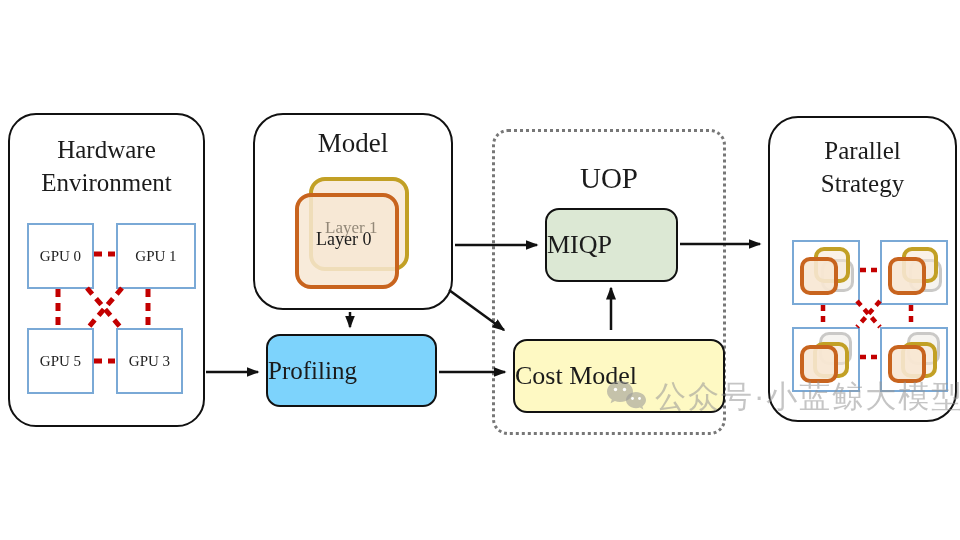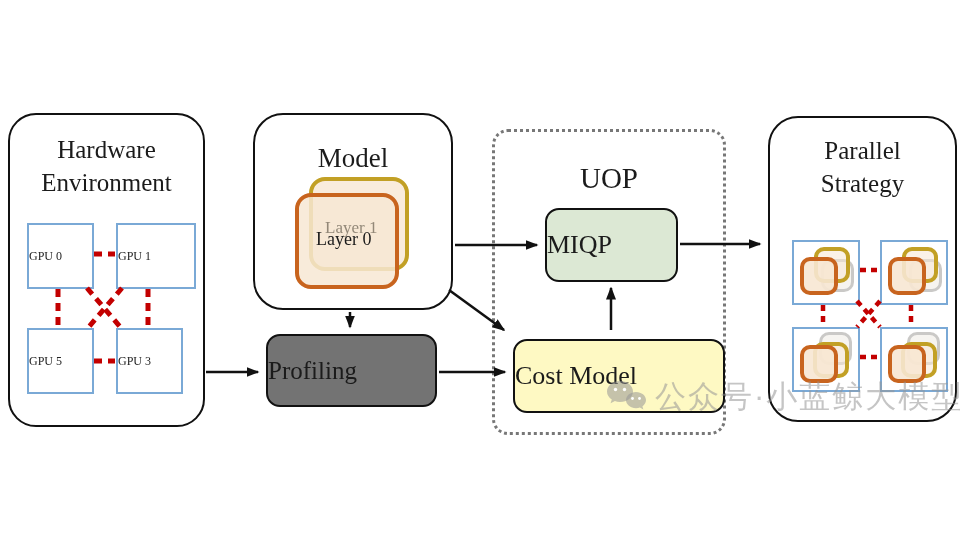--- a/index.html
+++ b/index.html
@@ -5,21 +5,21 @@
   html,body{margin:0;padding:0;background:#fff;}
   .canvas{
     position:relative;width:960px;height:540px;background:#ffffff;overflow:hidden;
     font-family:"Liberation Serif","DejaVu Serif",serif;color:#1b1b1b;
   }
   
   .bigbox{position:absolute;border:2.5px solid #111;border-radius:28px;background:#fff;box-sizing:border-box;}
   .boxtitle{position:absolute;width:100%;text-align:center;font-size:25px;line-height:33px;color:#1b1b1b;}
   
   .gpu{position:absolute;border:2px solid #7aa9d6;background:#fff;box-sizing:border-box;
-       display:flex;align-items:center;justify-content:flex-start;font-size:12px;color:#222;}
+       display:flex;align-items:center;justify-content:center;font-size:15px;color:#222;}
   .minicell{position:absolute;width:68px;height:65px;border:2px solid #7aa9d6;background:#fff;box-sizing:border-box;}
   .msq{position:absolute;box-sizing:border-box;border-radius:10px;}
   .mg{width:33px;height:33px;border:3px solid rgba(165,165,165,.55);background:rgba(240,236,230,.6);}
   .my{width:36px;height:36px;border:4px solid #c2a025;background:rgba(247,231,211,.55);}
   .mo{width:38px;height:38px;border:4px solid #c8641e;background:rgba(247,231,211,.9);}
   
   .layer{position:absolute;box-sizing:border-box;border-radius:16px;}
   .layer-back{left:54px;top:62px;width:100px;height:94px;border:4.5px solid #c2a025;background:rgba(247,231,211,.8);}
   .layer-front{left:40px;top:78px;width:104px;height:96px;border:4.5px solid #c8641e;background:rgba(247,231,211,.85);}
   .layer-lbl{position:absolute;font-size:17px;}
@@ -53,28 +53,28 @@
     </div>
     <div class="gpu" style="left:17px;top:213px;width:67px;height:66px;">
       <span>GPU 5</span>
     </div>
     <div class="gpu" style="left:106px;top:213px;width:67px;height:66px;">
       <span>GPU 3</span>
     </div>
   </div>
 
   <div class="bigbox" style="left:253px;top:113px;width:200px;height:197px;border-radius:30px;">
-    <div class="boxtitle" style="top:12px;font-size:27px;margin-top:15px;">Model</div>
+    <div class="boxtitle" style="top:12px;font-size:27px;">Model</div>
     <div class="layer layer-back"></div>
     <div class="layer layer-front"></div>
     <div class="layer-lbl" style="left:70px;top:103px;color:rgba(135,125,110,.9);">Layer 1</div>
     <div class="layer-lbl" style="left:61px;top:114px;font-size:18px;color:#1b1b1b;">Layer 0</div>
   </div>
 
-  <div class="procbox" style="left:266px;top:334px;width:171px;height:73px;background:#737373;font-size:25px;">
+  <div class="procbox" style="left:266px;top:334px;width:171px;height:73px;background:#7dd3fc;font-size:25px;">
     <span>Profiling</span>
   </div>
 
   <div class="uopbox">
     <div class="boxtitle" style="top:30px;font-size:29px;">UOP</div>
   </div>
   <div class="procbox" style="left:545px;top:208px;width:133px;height:74px;background:#dce8d4;">
     <span>MIQP</span>
   </div>
   <div class="procbox" style="left:513px;top:339px;width:212px;height:74px;background:#fef9c3;">

